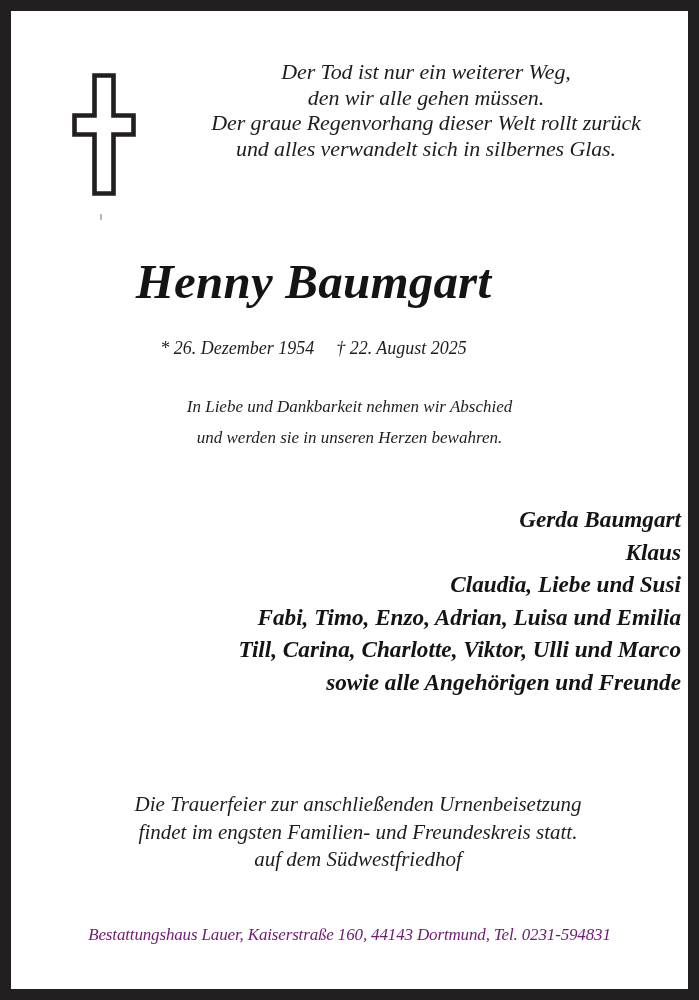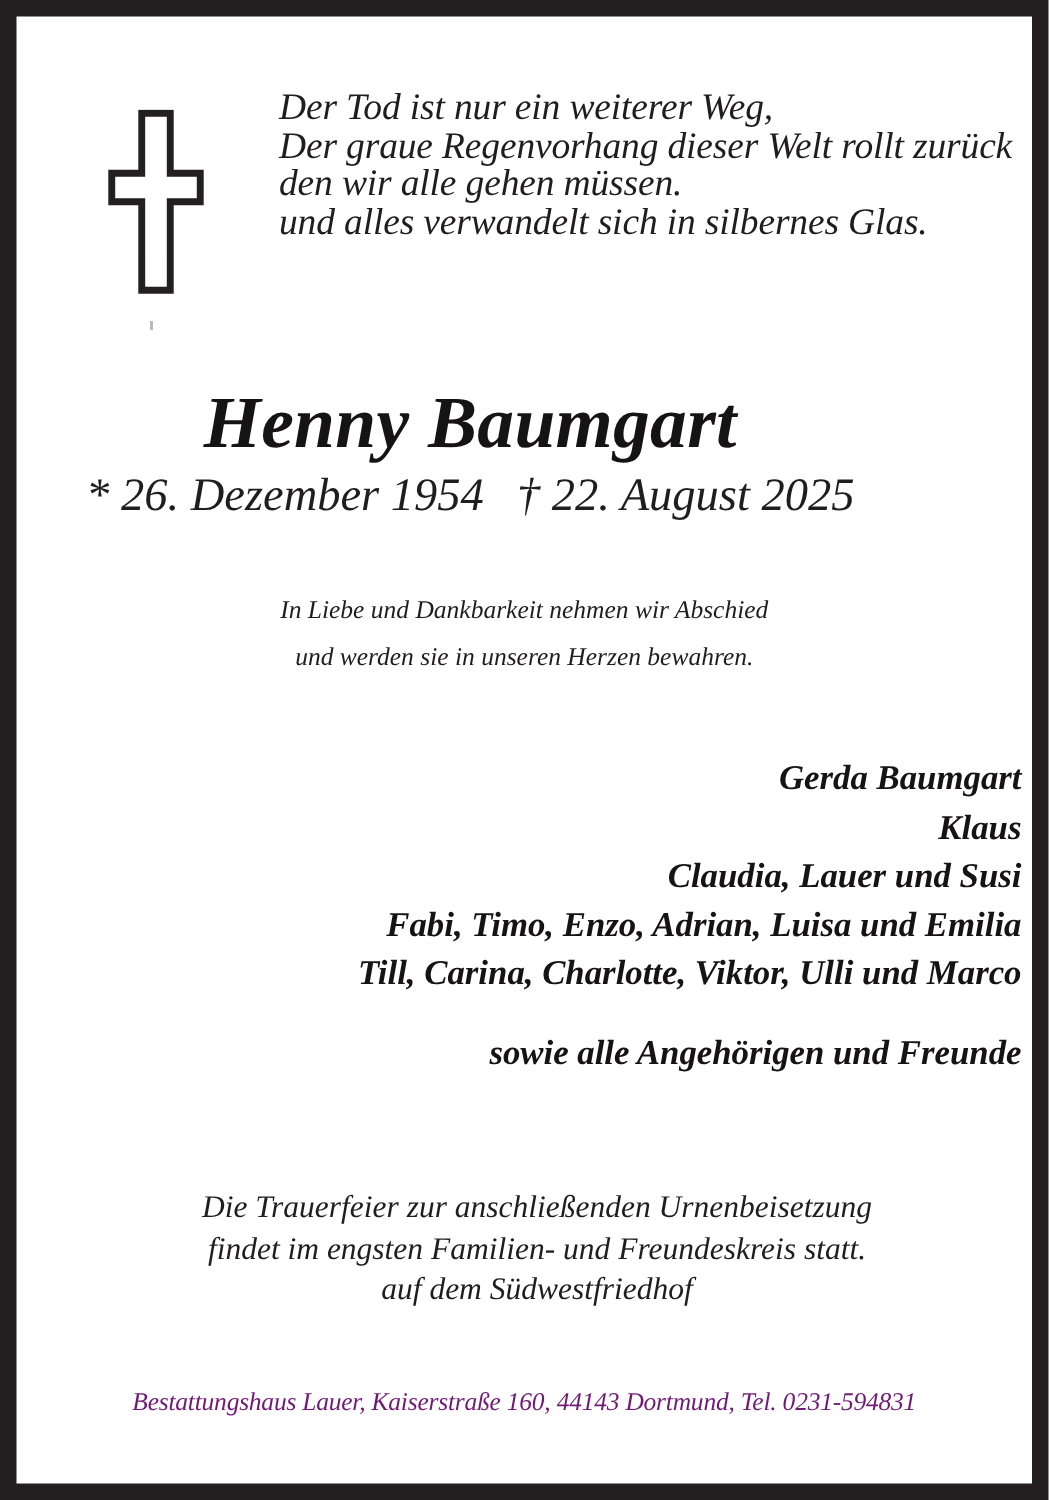--- a/index.html
+++ b/index.html
@@ -63,23 +63,23 @@
     width: 2px;
     height: 6px;
     background: #b9b9bc;
   }
 
   .quote-block {
     position: absolute;
     right: 22px;
     top: 48px;
     width: 480px;
-    text-align: left;
-    font-style: italic;
-    font-size: 25px;
+    text-align: center;
+    font-style: italic;
+    font-size: 22px;
     line-height: 25.6px;
     letter-spacing: -0.1px;
     color: #201d1e;
   }
   .quote-line { display: block; white-space: nowrap; }
 
   
   .name-block {
     position: absolute;
     left: 0;
@@ -90,22 +90,22 @@
   .deceased-name {
     font-size: 49px;
     font-weight: bold;
     font-style: italic;
     line-height: 56px;
     letter-spacing: 0.2px;
     color: #161314;
     white-space: nowrap;
   }
   .dates-line {
-    margin-top: 6px;
-    font-size: 31px;
+    margin-top: 24px;
+    font-size: 18px;
     font-style: italic;
     line-height: 28px;
     color: #201d1e;
     white-space: nowrap;
   }
   .date-gap { display: inline-block; width: 22px; }
 
   
   .farewell-block {
     position: absolute;
@@ -127,21 +127,21 @@
     top: 492px;
     width: 600px;
     text-align: right;
     font-style: italic;
     font-weight: bold;
     font-size: 23.2px;
     line-height: 32.5px;
     color: #161314;
   }
   .mourner-line { display: block; white-space: nowrap; }
-  .mourner-line.spaced-above { margin-top: 20px; }
+  .mourner-line.spaced-above { }
 
   
   .ceremony-block {
     position: absolute;
     left: 0;
     top: 780px;
     width: 677px;
     text-align: center;
     font-style: italic;
     font-size: 21px;
@@ -175,41 +175,41 @@
 
       <div class="cross-icon">
         <svg viewBox="0 0 64 123" xmlns="http://www.w3.org/2000/svg">
           <path d="M22.5 2.5 H41.5 V42.5 H61.5 V61.5 H41.5 V120.5 H22.5 V61.5 H2.5 V42.5 H22.5 Z" fill="#ffffff" stroke="#231f20" stroke-width="4.6" stroke-linejoin="miter"></path>
         </svg>
       </div>
       <div class="cross-smudge"></div>
 
       <div class="quote-block">
         <span class="quote-line">Der Tod ist nur ein weiterer Weg,</span>
+        <span class="quote-line">den wir alle gehen müssen.</span>
         <span class="quote-line">Der graue Regenvorhang dieser Welt rollt zurück</span>
-        <span class="quote-line">den wir alle gehen müssen.</span>
         <span class="quote-line">und alles verwandelt sich in silbernes Glas.</span>
       </div>
 
     </div>
 
     <div class="name-block">
       <div class="deceased-name">Henny Baumgart</div>
       <div class="dates-line"><span>* 26. Dezember 1954</span><span class="date-gap"></span><span>† 22. August 2025</span></div>
     </div>
 
     <div class="farewell-block">
       <span class="farewell-line">In Liebe und Dankbarkeit nehmen wir Abschied</span>
       <span class="farewell-line">und werden sie in unseren Herzen bewahren.</span>
     </div>
 
     <div class="mourners-block">
       <span class="mourner-line">Gerda Baumgart</span>
       <span class="mourner-line">Klaus</span>
-      <span class="mourner-line">Claudia, Lauer und Susi</span>
+      <span class="mourner-line">Claudia, Liebe und Susi</span>
       <span class="mourner-line">Fabi, Timo, Enzo, Adrian, Luisa und Emilia</span>
       <span class="mourner-line">Till, Carina, Charlotte, Viktor, Ulli und Marco</span>
       <span class="mourner-line spaced-above">sowie alle Angehörigen und Freunde</span>
     </div>
 
     <div class="ceremony-block">
       <span class="ceremony-line">Die Trauerfeier zur anschließenden Urnenbeisetzung</span>
       <span class="ceremony-line">findet im engsten Familien- und Freundeskreis statt.</span>
       <span class="ceremony-line">auf dem Südwestfriedhof</span>
     </div>

